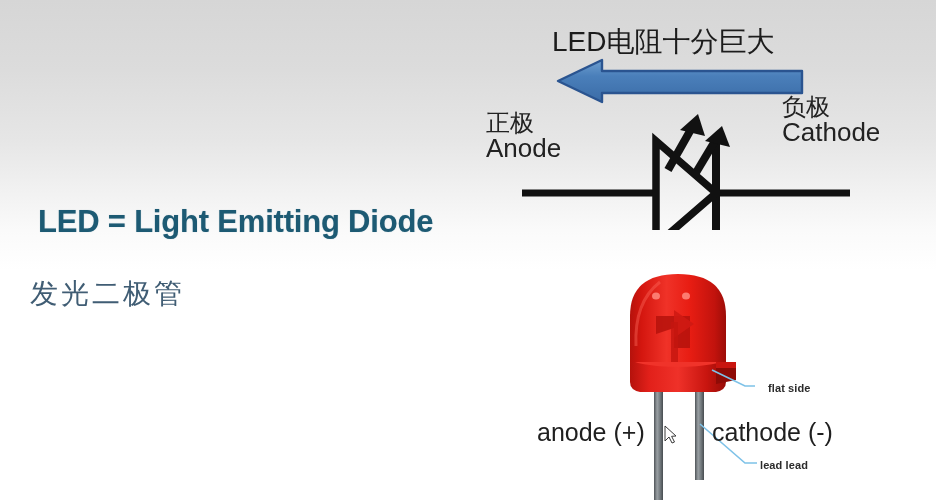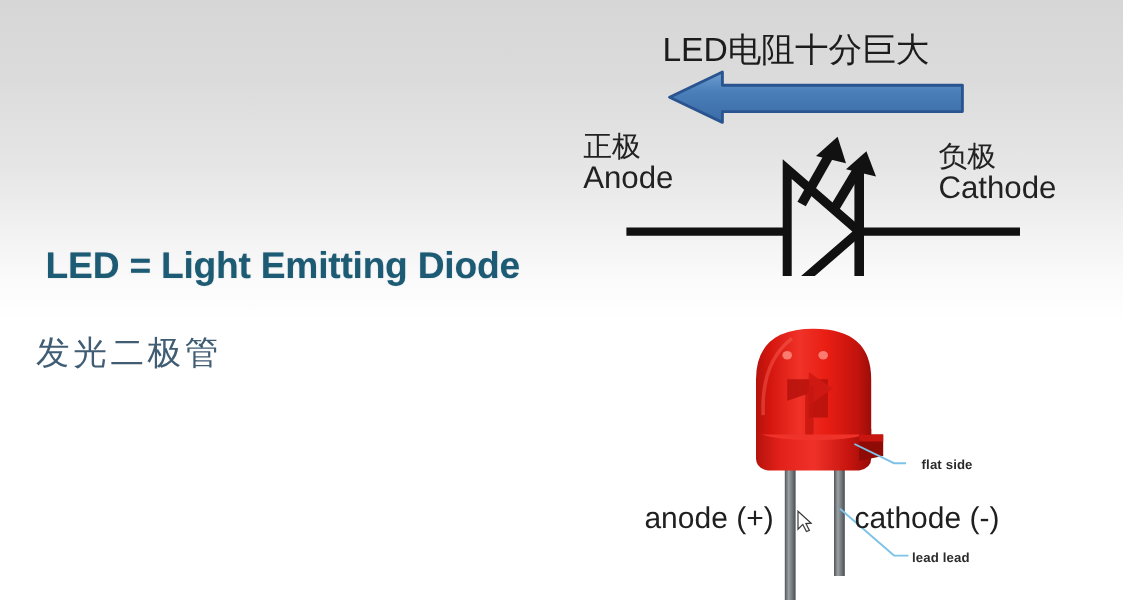--- a/index.html
+++ b/index.html
@@ -84,21 +84,21 @@
   .sym-label {
     position: absolute;
     text-align: left;
     white-space: nowrap;
     color: #222222;
     line-height: 1.06;
   }
   .sym-label .cn { font-size: 24px; display: block; }
   .sym-label .en { font-size: 26px; display: block; }
   #label-anode   { left: 486px; top: 110px; width: 120px; }
-  #label-cathode { left: 782px; top: 118px; width: 140px; }
+  #label-cathode { left: 782px; top: 94px; width: 140px; }
 
   
   #led-photo {
     position: absolute;
     left: 600px;
     top: 262px;
     width: 180px;
     height: 238px;
   }
 

